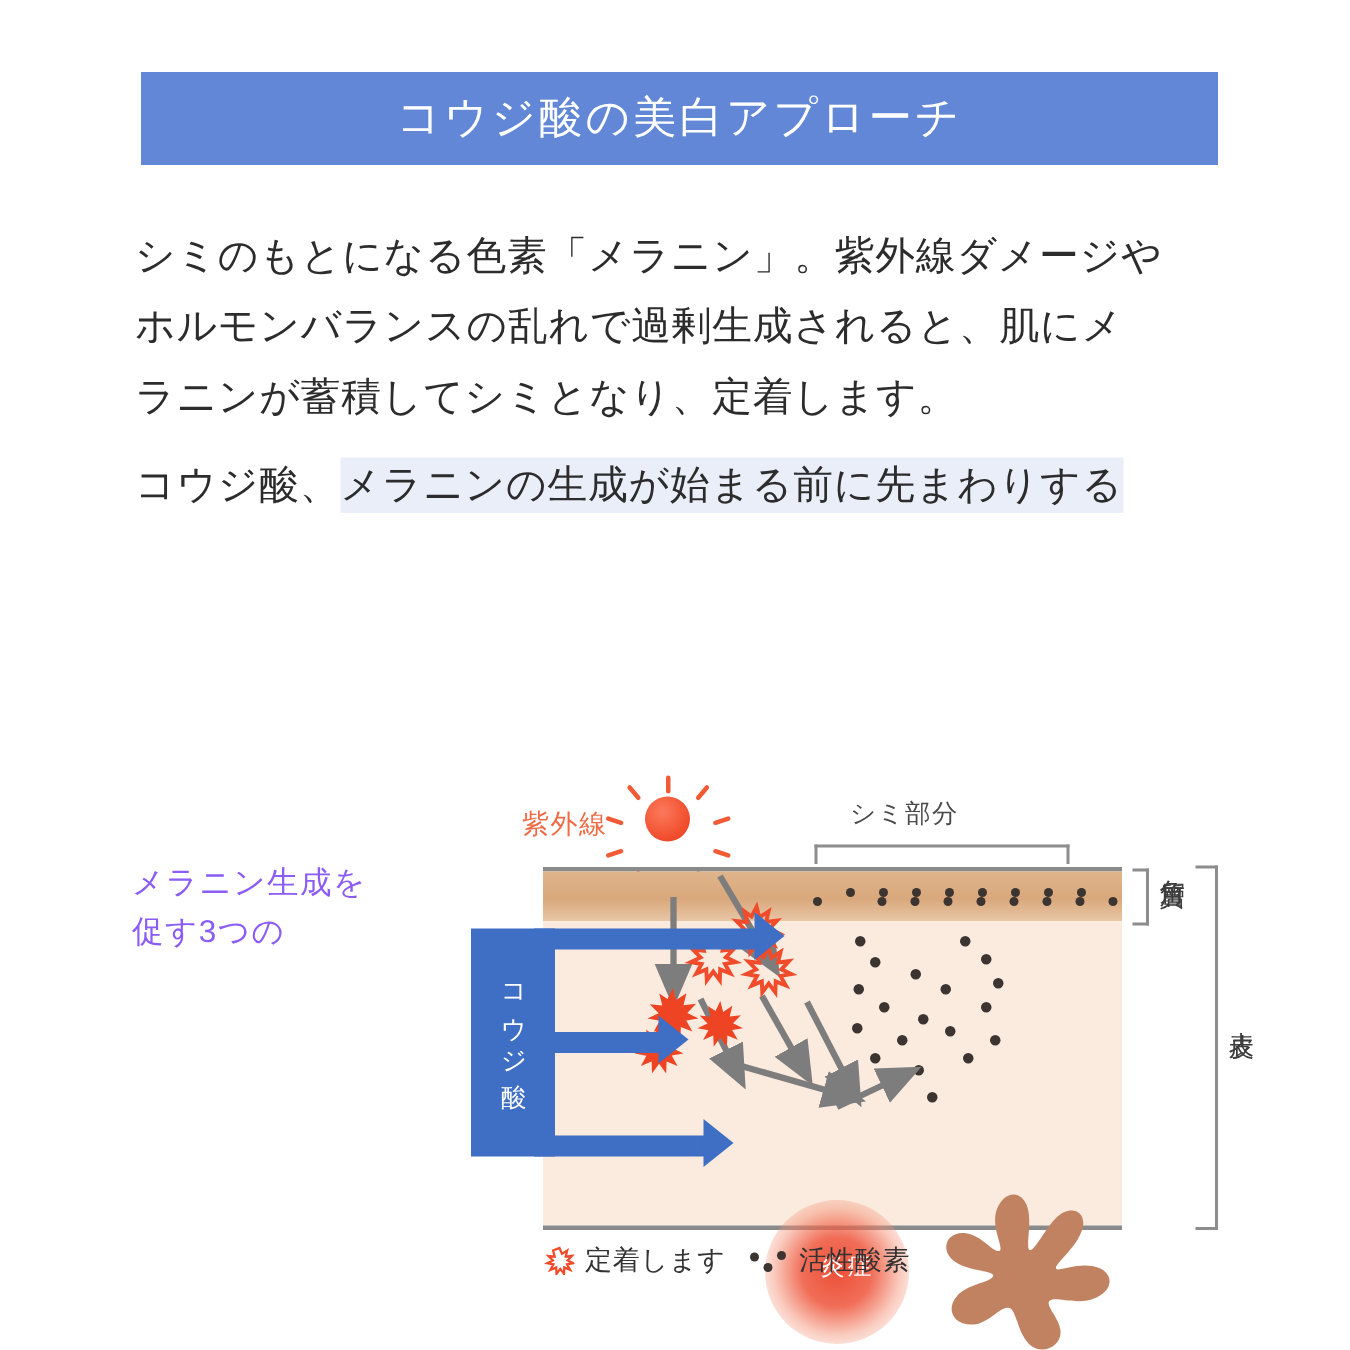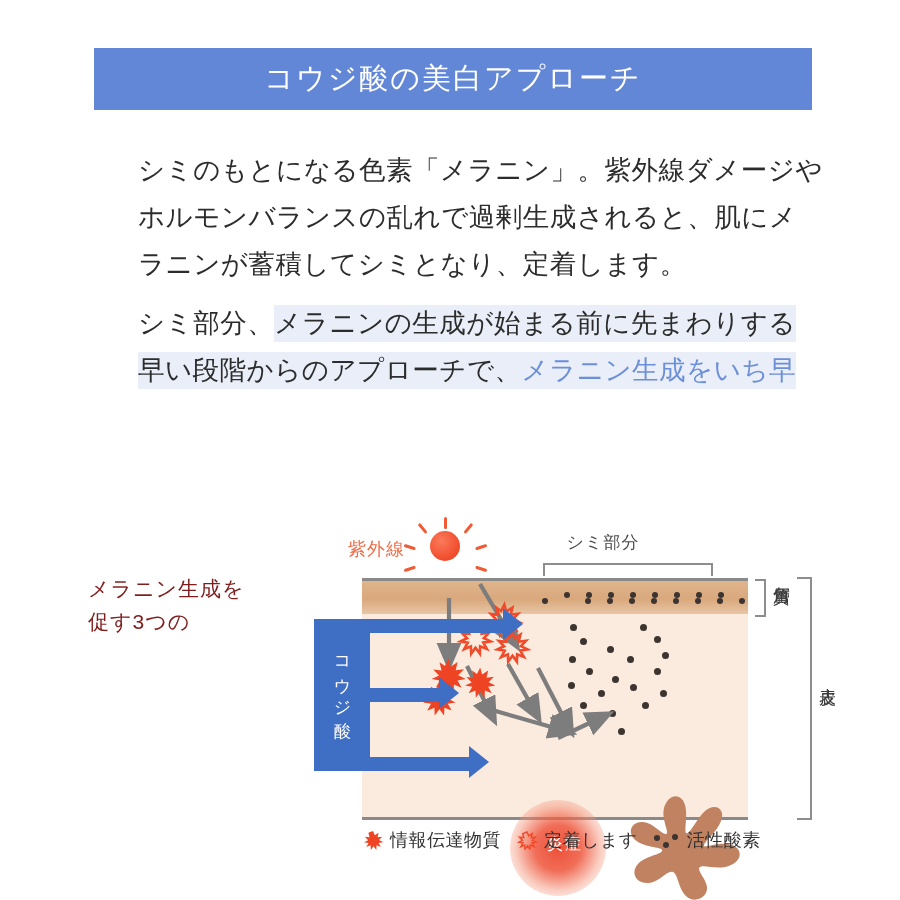--- a/index.html
+++ b/index.html
@@ -47,37 +47,37 @@
     left: 90px;
     width: 730px;
     color: #2c2c2c;
     font-size: 26.5px;
     line-height: 47px;
     letter-spacing: 0.5px;
   }
   #para1 { top: 147px; }
   #para2 { top: 300px; }
 
-  .para .line { white-space: nowrap; display: block; height: 47px; margin-left: 48px; }
+  .para .line { white-space: nowrap; display: block; height: 47px; }
 
   .hl {
     background: #e9eef8;
     padding: 3px 0 4px 0;
   }
   .blue-text {
     color: #6b8fd8;
   }
 
   
   .callout {
     position: absolute;
     left: 88px;
     top: 572px;
     width: 215px;
-    color: #7f1d1d;
+    color: #8b5cf6;
     font-size: 21px;
     line-height: 33px;
     letter-spacing: 1px;
   }
   .callout .cline { display: block; white-space: nowrap; }
 
   
   .diagram {
     position: absolute;
     left: 300px;
@@ -291,22 +291,21 @@
     <div class="header-title">コウジ酸の美白アプローチ</div>
   </div>
 
   <div class="para" id="para1">
     <span class="line">シミのもとになる色素「メラニン」。紫外線ダメージや</span>
     <span class="line">ホルモンバランスの乱れで過剰生成されると、肌にメ</span>
     <span class="line">ラニンが蓄積してシミとなり、定着します。</span>
   </div>
 
   <div class="para" id="para2">
-    <span class="line"><span>シミ部分、</span><span class="hl">メラニンの生成が始まる前に先まわりする</span></span>
-    <span class="line"><span class="hl">早い段階からのアプローチで、</span><span class="hl blue-text">メラニン生成をいち早</span></span>
+    <span class="line"><span>コウジ酸、</span><span class="hl">メラニンの生成が始まる前に先まわりする</span></span>
   </div>
 
   <div class="callout">
     <span class="cline">メラニン生成を</span>
     <span class="cline">促す3つの</span>
   </div>
 
   <div class="diagram">
 
     <div>
@@ -432,26 +431,20 @@
       <div class="arrow-head-blue" style="left:169px; top:231px;"></div>
     </div>
 
     <div class="bracket-corneum"></div>
     <div class="label-corneum">角質層</div>
     <div class="bracket-epi"></div>
     <div class="label-epi">表皮</div>
   </div>
 
   <div class="legend">
-    <div class="legend-item">
-      <svg width="20" height="20" viewBox="0 0 40 40">
-        <path fill="#ee4423" d="M20,2 l3.6,8.6 l7.7,-5.1 l-2.2,9 l9.3,-1.1 l-6.5,6.8 l8.4,4.1 l-9.2,1.6 l4.6,8.2 l-8.6,-3.5 l-0.4,9.3 l-5.6,-7.5 l-5.5,7.5 l-0.4,-9.3 l-8.6,3.6 l4.5,-8.2 l-9.2,-1.7 l8.4,-4 l-6.6,-6.7 l9.3,1 l-2.3,-9 z"></path>
-      </svg>
-      <span class="legend-label">情報伝達物質</span>
-    </div>
 
     <div class="legend-item">
       <svg width="20" height="20" viewBox="0 0 40 40">
         <path fill="none" stroke="#f04b2a" stroke-width="3" d="M20,4 l3.3,7.8 l7,-4.6 l-2,8.2 l8.4,-1 l-5.9,6.2 l7.6,3.7 l-8.4,1.5 l4.2,7.4 l-7.8,-3.2 l-0.4,8.5 l-5,-6.8 l-5,6.8 l-0.4,-8.5 l-7.8,3.3 l4.1,-7.5 l-8.3,-1.5 l7.6,-3.6 l-6,-6.1 l8.4,0.9 l-2.1,-8.2 z"></path>
       </svg>
       <span class="legend-label">定着します</span>
     </div>
 
     <div class="legend-item">
       <div class="legend-dots">

